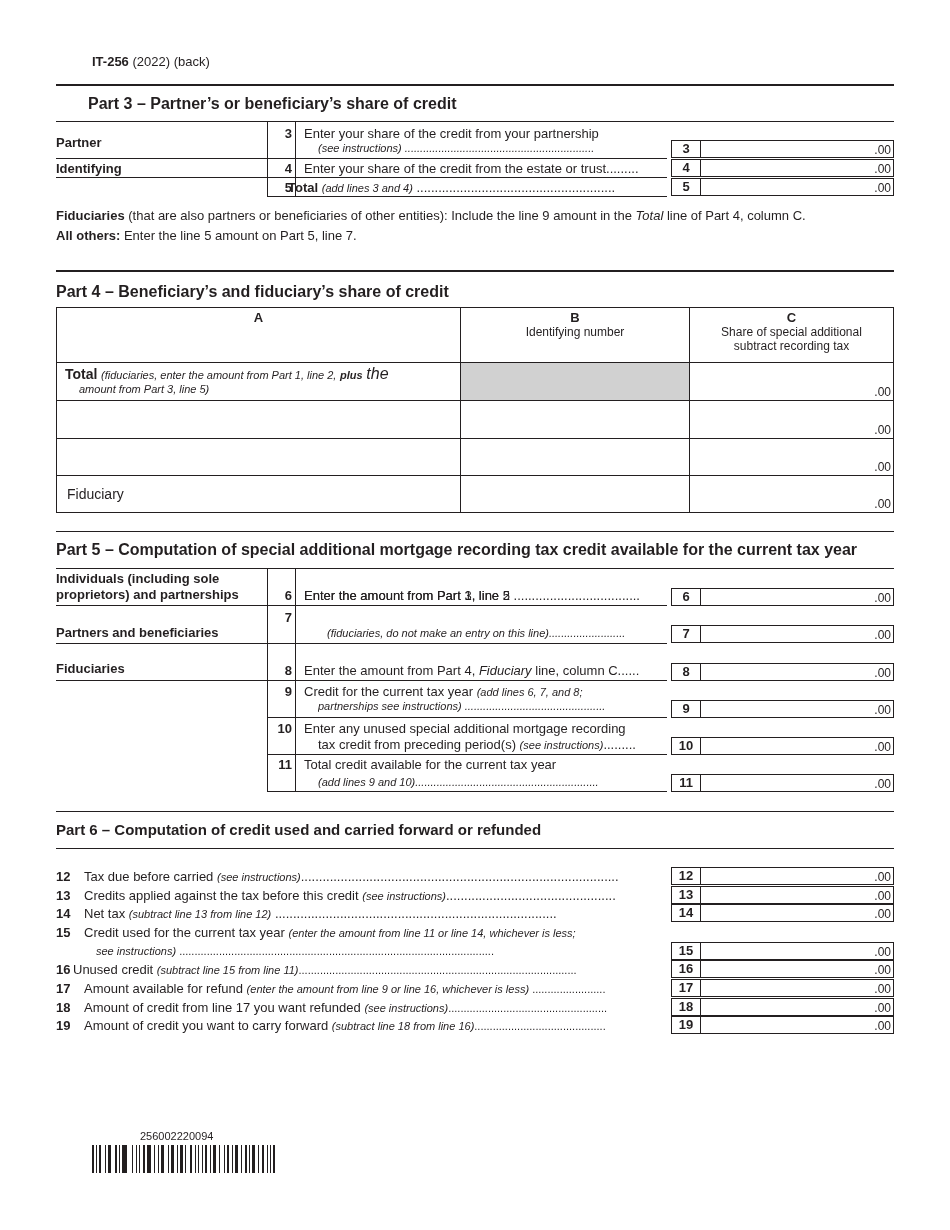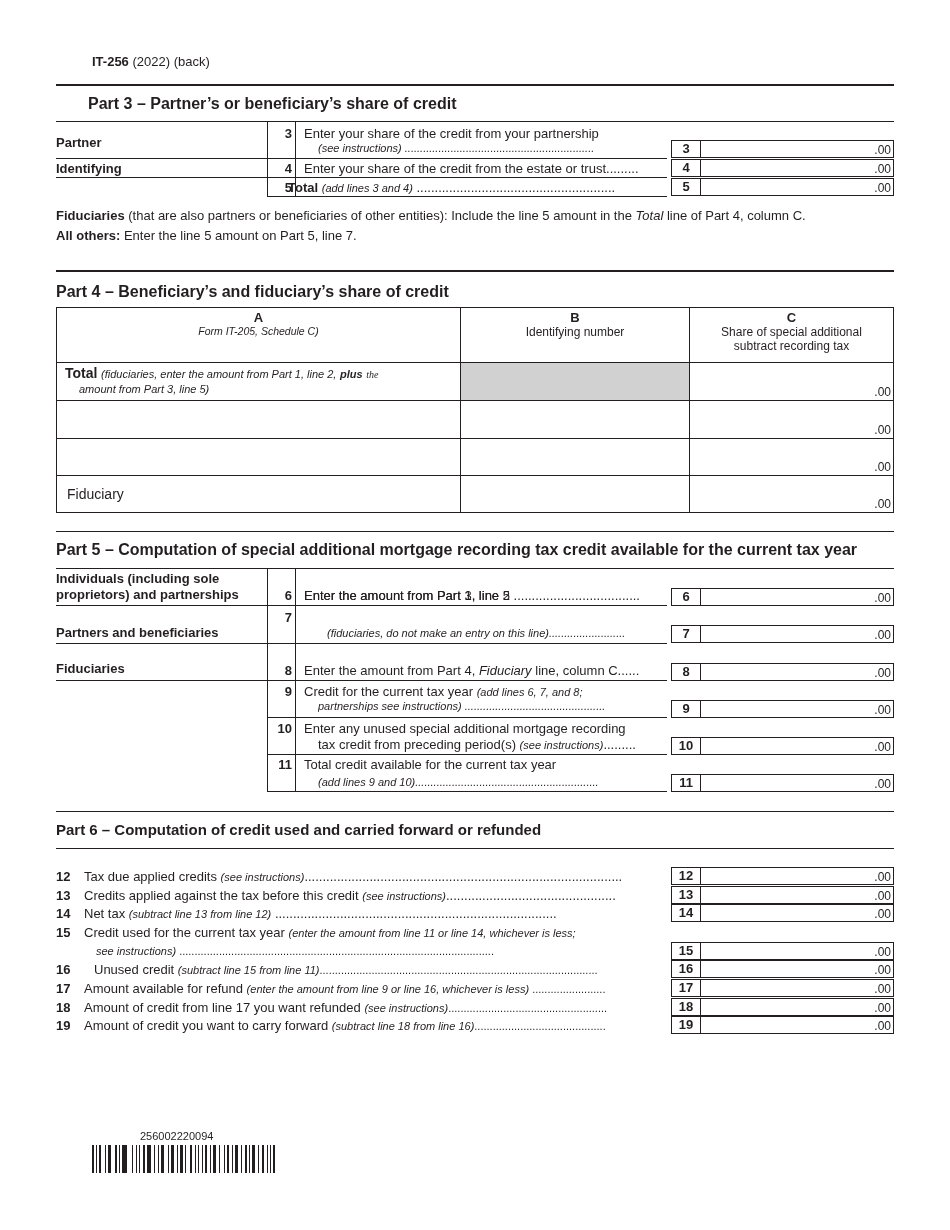--- a/index.html
+++ b/index.html
@@ -66,52 +66,51 @@
   <span class="b">Total</span>
   <span class="i small">(add lines 3 and 4)</span><span> .......................................................</span>
 </div>
 <div class="box" style="left:671px;top:178px;width:223px;">
   <div class="n">5</div>
   <div class="v">.00</div>
 </div>
 
 <div class="txt" style="left:56px;top:208px;">
   <span class="b">Fiduciaries</span>
-  <span>(that are also partners or beneficiaries of other entities): Include the line 5 amount in the</span>
+  <span>(that are also partners or beneficiaries of other entities): Include the line 9 amount in the</span>
   <span class="i">Total</span>
   <span>line of Part 4, column C.</span>
 </div>
 <div class="txt" style="left:56px;top:228px;">
   <span class="b">All others:</span>
   <span>Enter the line 5 amount on Part 5, line 7.</span>
 </div>
 
 <div class="hr thick" style="top:270px;"></div>
 <div class="h2" style="top:283px;">Part 4 – Beneficiary’s and fiduciary’s share of credit</div>
 
 <div class="cell" style="left:56px;top:307px;width:405px;height:56px;">
   <div class="center b" style="font-size:13px;margin-top:2px;">A</div>
-  <div class="center i" style="font-size:10.5px;">Form IT-205, Schedule C)</div>
 </div>
 <div class="cell" style="left:460px;top:307px;width:230px;height:56px;">
   <div class="center b" style="font-size:13px;margin-top:2px;">B</div>
   <div class="center" style="font-size:12px;">Identifying number</div>
 </div>
 <div class="cell" style="left:689px;top:307px;width:205px;height:56px;">
   <div class="center b" style="font-size:13px;margin-top:2px;">C</div>
   <div class="center" style="font-size:12px;">Share of special additional</div>
   <div class="center" style="font-size:12px;">subtract recording tax</div>
 </div>
 
 <div class="cell" style="left:56px;top:362px;width:405px;height:39px;">
   <div style="position:absolute;left:8px;top:2px;white-space:nowrap;">
     <span class="b" style="font-size:14px;">Total</span>
     <span class="i" style="font-size:11px;">(fiduciaries, enter the amount from Part 1, line 2,</span>
     <span class="i b" style="font-size:11px;">plus</span>
-    <span class="i" style="font-size:10px;font-family:Liberation Serif, serif;">the</span>
+    <span class="i" style="font-size:16px;">the</span>
   </div>
   <div class="i" style="position:absolute;left:22px;top:20px;font-size:11px;">amount from Part 3, line 5)</div>
 </div>
 <div class="cell" style="left:460px;top:362px;width:230px;height:39px;background:#d1d1d1;"></div>
 <div class="cell" style="left:689px;top:362px;width:205px;height:39px;">
   <span class="cents">.00</span>
 </div>
 
 <div class="cell" style="left:56px;top:400px;width:405px;height:39px;"></div>
 <div class="cell" style="left:460px;top:400px;width:230px;height:39px;"></div>
@@ -206,21 +205,21 @@
   <div class="n">11</div>
   <div class="v">.00</div>
 </div>
 
 <div class="hr thin" style="top:811px;"></div>
 <div class="h2" style="top:821px;font-size:15px;">Part 6 – Computation of credit used and carried forward or refunded</div>
 <div class="hr thin" style="top:848px;"></div>
 
 <div class="lnum" style="left:56px;width:18px;text-align:left;top:869px;">12</div>
 <div class="txt" style="left:84px;top:869px;width:581px;overflow:hidden;">
-  <span>Tax due applied credits</span>
+  <span>Tax due before carried</span>
   <span class="i small">(see instructions)</span><span>........................................................................................</span>
 </div>
 <div class="box" style="left:671px;top:867px;width:223px;">
   <div class="n">12</div>
   <div class="v">.00</div>
 </div>
 
 <div class="lnum" style="left:56px;width:18px;text-align:left;top:888px;">13</div>
 <div class="txt" style="left:84px;top:888px;width:581px;overflow:hidden;">
   <span>Credits applied against the tax before this credit</span>
@@ -248,21 +247,21 @@
 </div>
 <div class="txt small" style="left:96px;top:945px;width:569px;overflow:hidden;">
   <span class="i">see instructions)</span><span> .......................................................................................................</span>
 </div>
 <div class="box" style="left:671px;top:942px;width:223px;">
   <div class="n">15</div>
   <div class="v">.00</div>
 </div>
 
 <div class="lnum" style="left:56px;width:18px;text-align:left;top:962px;">16</div>
-<div class="txt" style="left:94px;top:962px;width:581px;overflow:hidden;">
+<div class="txt" style="left:73px;top:962px;width:581px;overflow:hidden;">
   <span>Unused credit</span>
   <span class="i small">(subtract line 15 from line 11)</span><span class="small">...........................................................................................</span>
 </div>
 <div class="box" style="left:671px;top:960px;width:223px;">
   <div class="n">16</div>
   <div class="v">.00</div>
 </div>
 
 <div class="lnum" style="left:56px;width:18px;text-align:left;top:981px;">17</div>
 <div class="txt" style="left:84px;top:981px;width:581px;overflow:hidden;">

